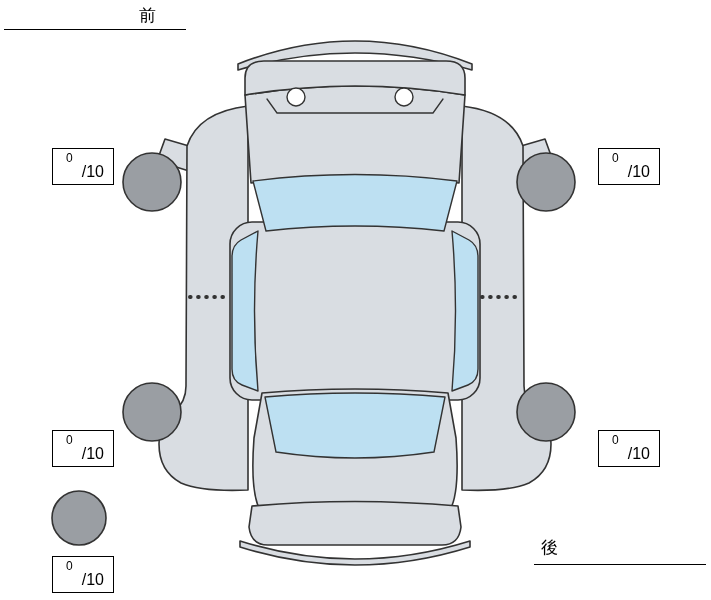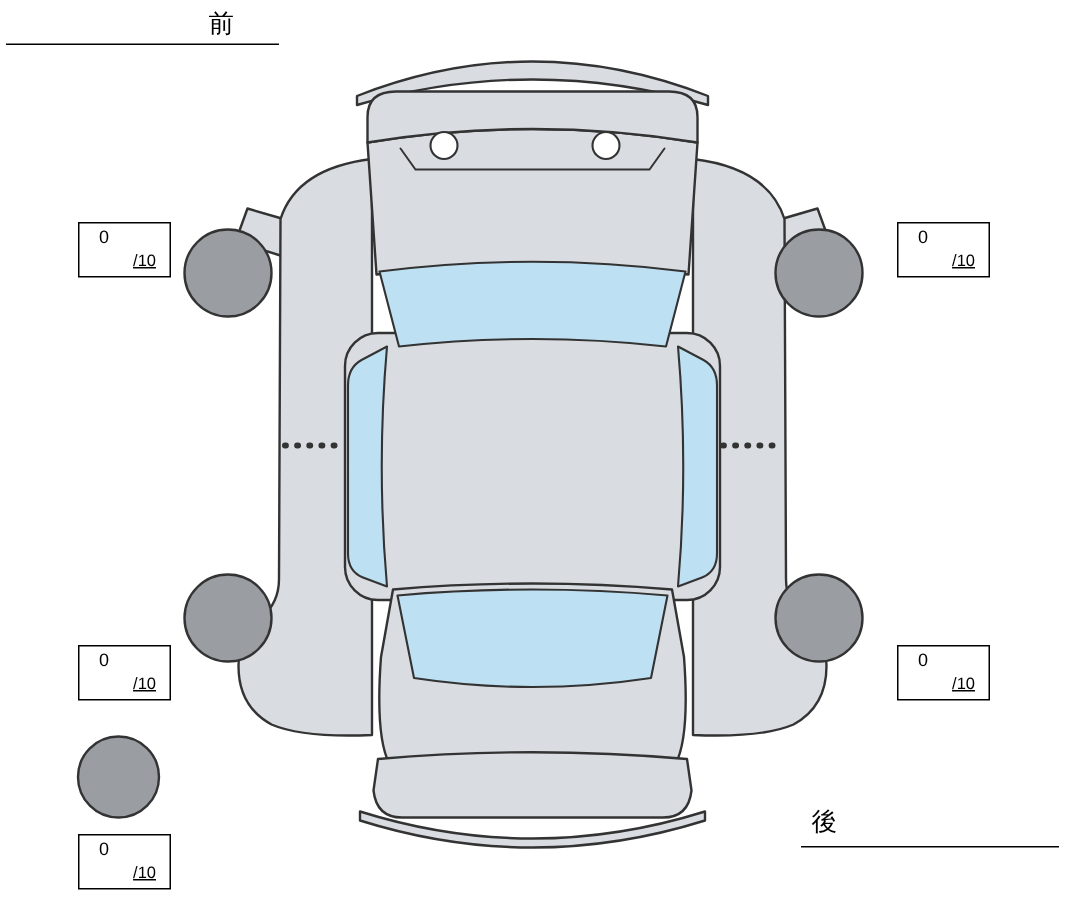--- a/index.html
+++ b/index.html
@@ -19,21 +19,21 @@
   .bp{fill:var(--body);stroke:var(--outline);stroke-width:1.6;stroke-linejoin:round;}
   .gl{fill:var(--glass);stroke:var(--outline);stroke-width:1.4;stroke-linejoin:round;}
   .wh{fill:var(--wheel);stroke:var(--outline);stroke-width:1.6;}
   .ln{fill:none;stroke:var(--outline);stroke-width:1.3;stroke-linecap:round;}
   .dt{fill:none;stroke:var(--outline);stroke-width:4;stroke-dasharray:0.6 7.5;stroke-linecap:round;}
   .wc{fill:#ffffff;stroke:var(--outline);stroke-width:1.4;}
 
   
   .score-box{position:absolute;width:62px;height:37px;border:1px solid #000;background:#fff;}
   .score-box .val{position:absolute;top:3px;left:13px;font-size:12px;line-height:1;}
-  .score-box .den{position:absolute;bottom:4px;right:9px;font-size:11px;line-height:1;text-decoration:underline;}
+  .score-box .den{position:absolute;bottom:4px;right:9px;font-size:16px;line-height:1;}
 
   
   .orient-label{position:absolute;font-size:17px;line-height:1.2;}
   .rule{position:absolute;height:1px;background:#000;}
   .rule-front{left:4px;top:29px;width:182px;}
   .rule-rear{left:534px;top:564px;width:172px;}
   .label-front{left:139px;top:6px;}
   .label-rear{left:541px;top:538px;}
 
   .pos-fl{left:52px;top:148px;}

